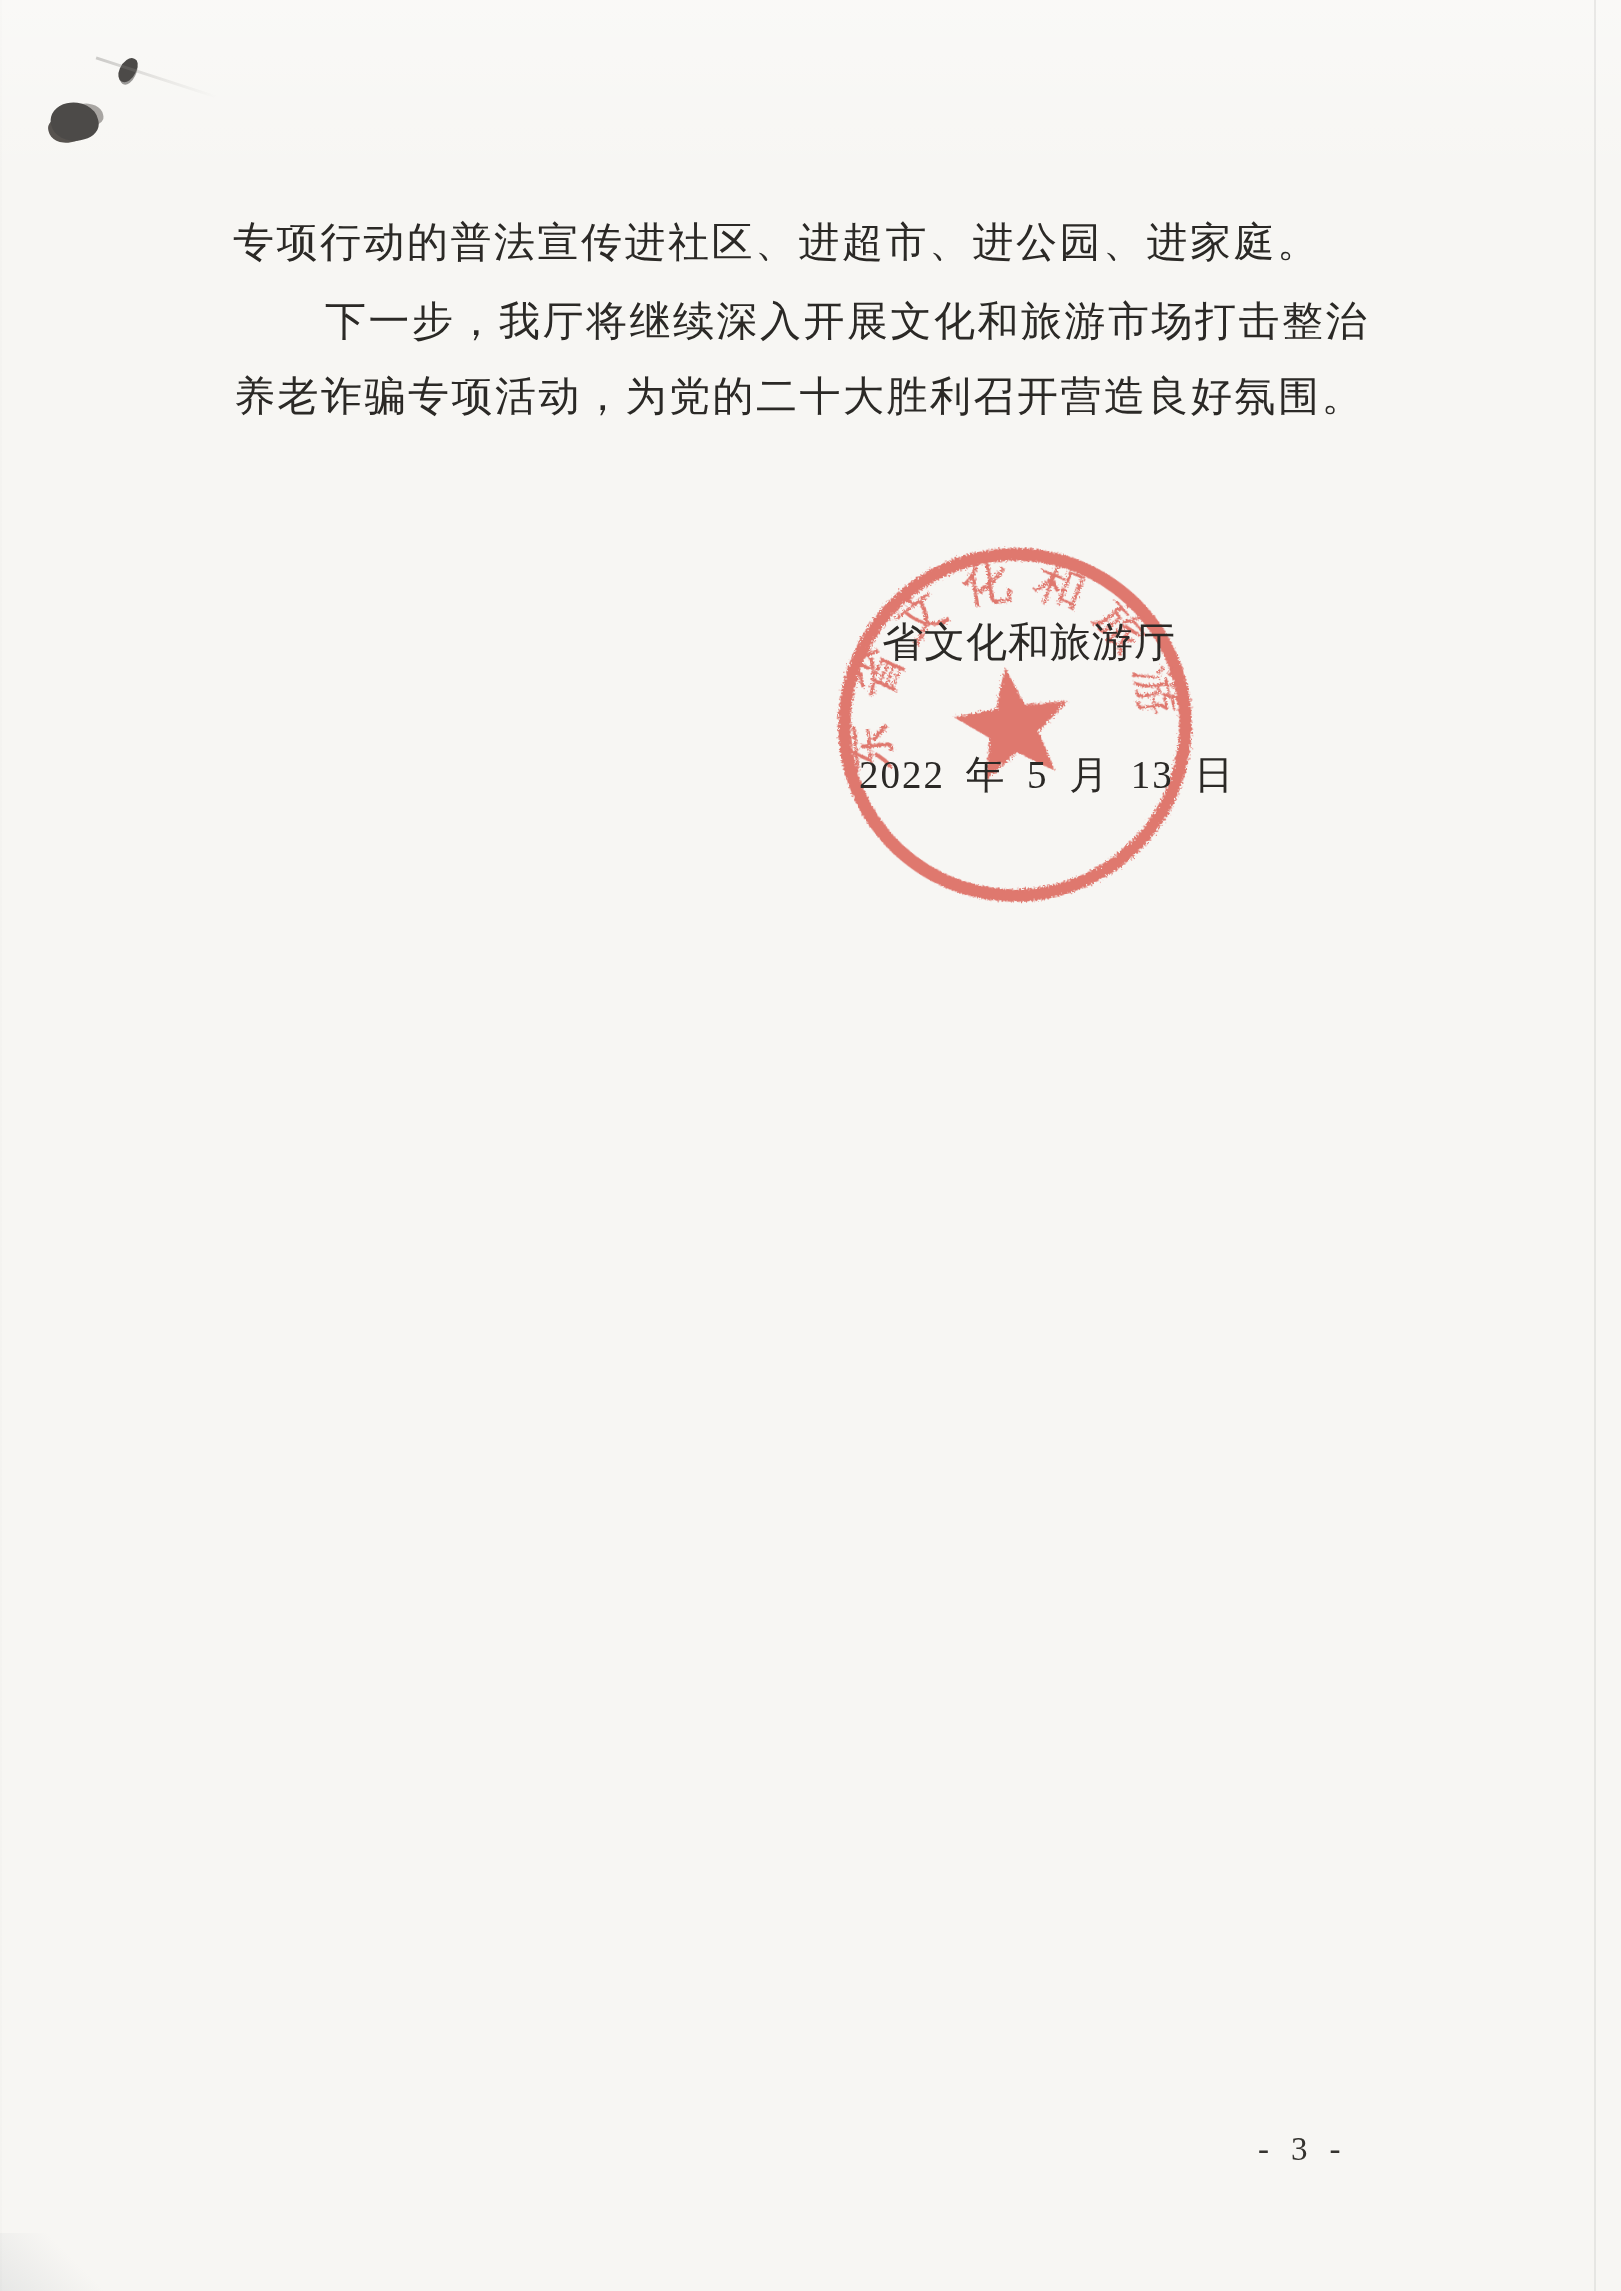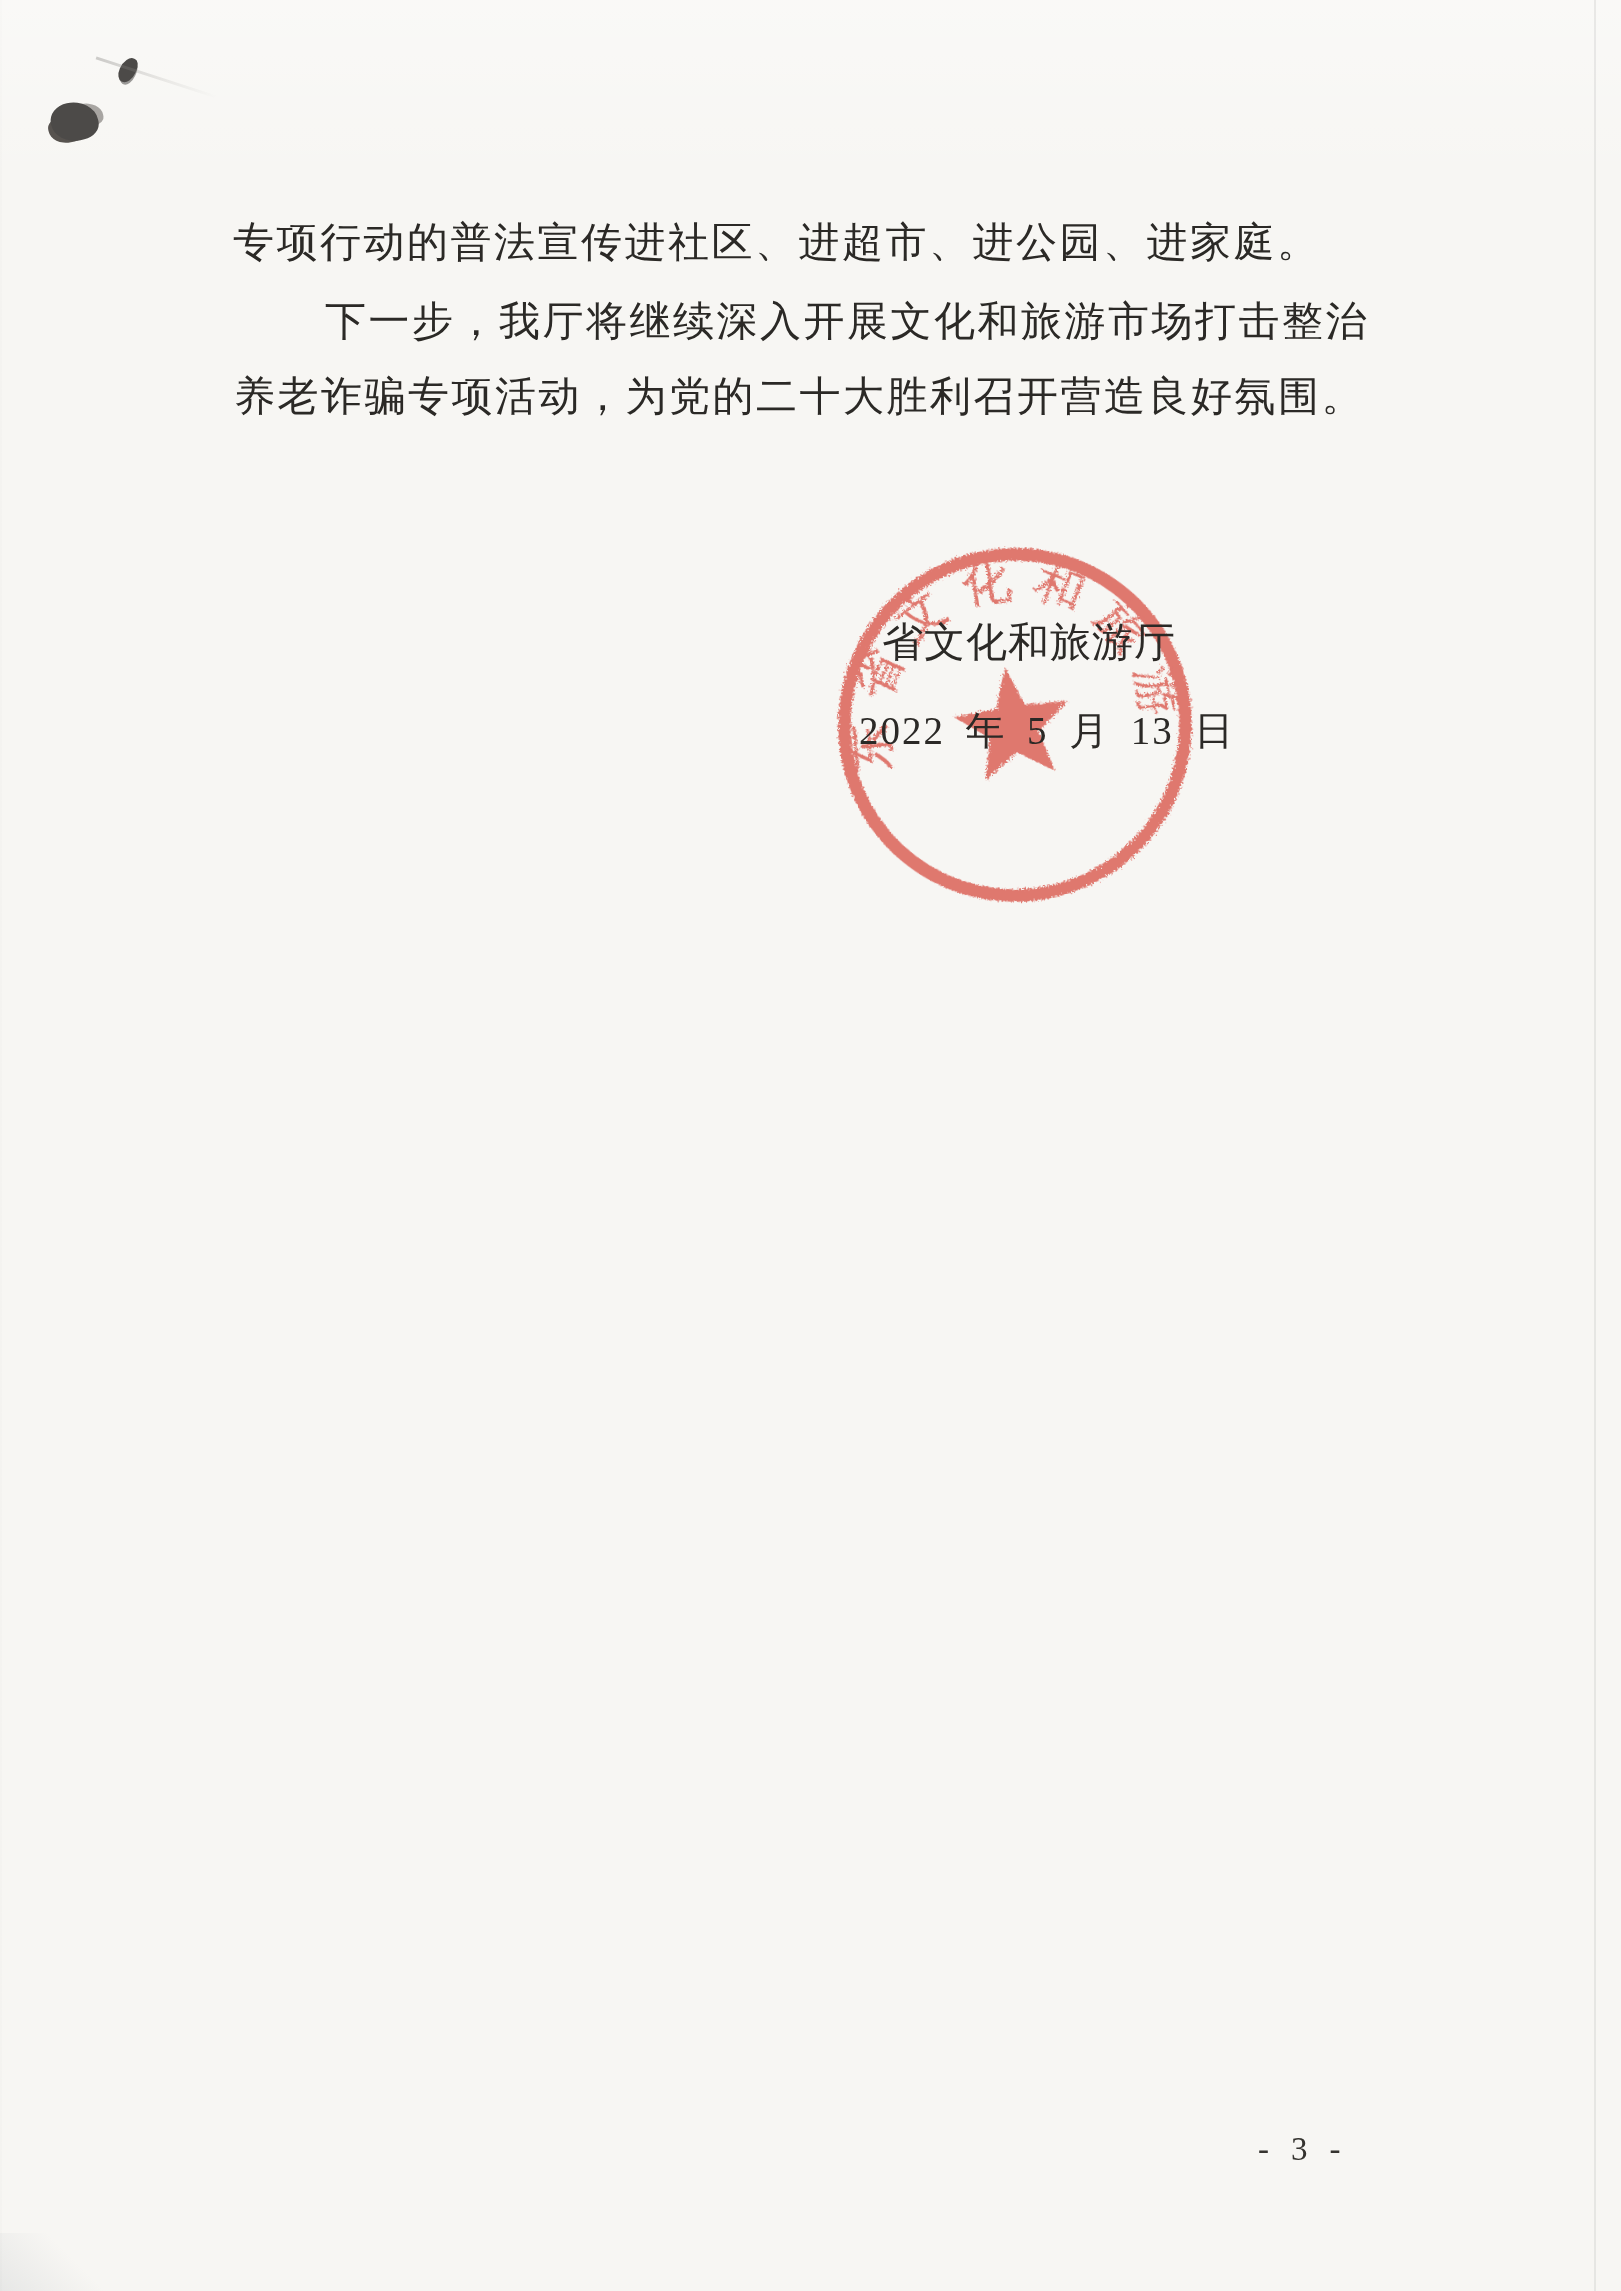--- a/index.html
+++ b/index.html
@@ -12,21 +12,21 @@
       linear-gradient(180deg, rgba(255,255,255,.35) 0%, rgba(0,0,0,0) 8%),
       linear-gradient(90deg, rgba(0,0,0,0.012) 0 2px, rgba(0,0,0,0) 2px 6.9px);
     overflow:hidden;
     font-family:"Liberation Serif","DejaVu Serif",serif;
     color:#2b2926;
     padding-left:48px;
   }
   .txt{position:absolute;white-space:pre;}
   .body-line{font-size:41px;letter-spacing:2.5px;line-height:57px;}
   .sig{font-size:41px;letter-spacing:1px;}
-  .date{font-size:39px;letter-spacing:2px;word-spacing:8.8px;}
+  .date{font-size:39px;letter-spacing:2px;word-spacing:8.8px;margin-top:44px;}
   .contact{font-size:41px;letter-spacing:1px;}
   .pagenum{font-size:33px;letter-spacing:6.9px;color:#35332f;}
   .smudge{position:absolute;background:#4c4a48;}
   .smudge-small{
     left:120px;top:57px;width:15.7px;height:25.5px;
     border-radius:60% 40% 55% 45%;
     transform:rotate(24deg);
     box-shadow:2px 2.9px 0 -1px rgba(76,74,72,.55);
   }
   .smudge-large{

